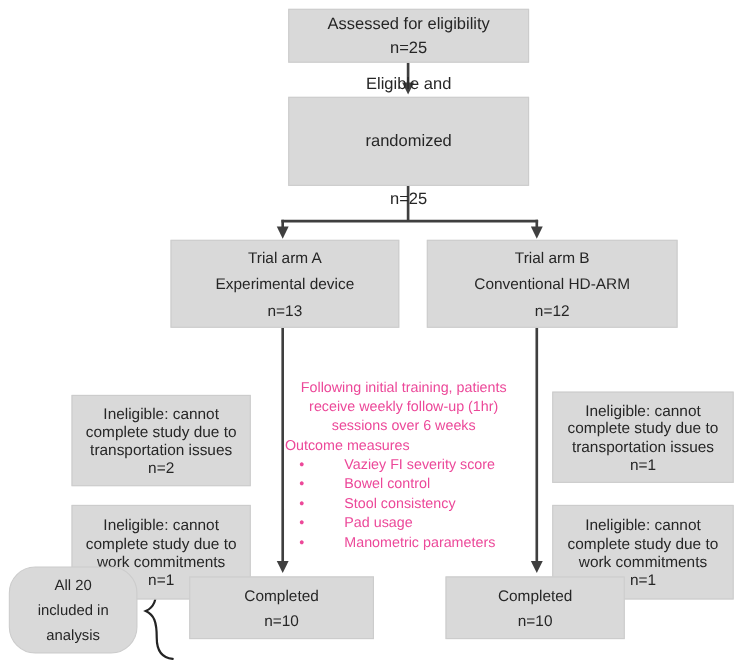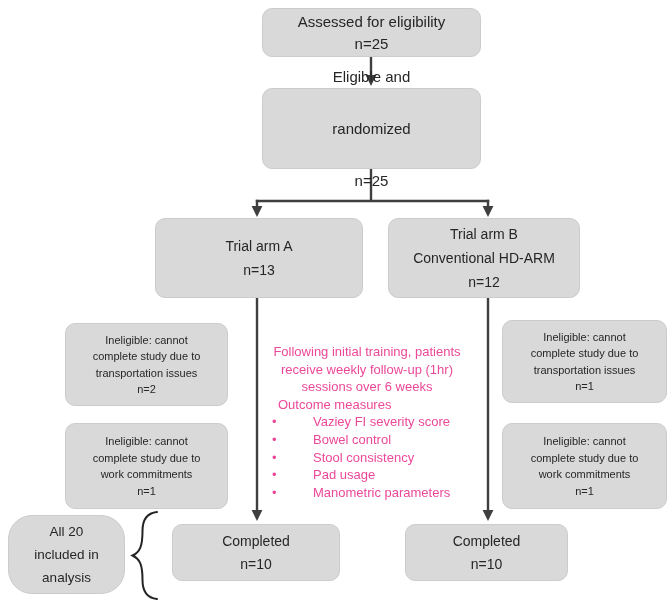--- a/index.html
+++ b/index.html
@@ -9,40 +9,40 @@
     background:#ffffff;
     font-family:"Liberation Sans","DejaVu Sans",sans-serif;
     color:#262626;
     overflow:hidden;
   }
   svg.connectors{position:absolute;left:0;top:0;width:672px;height:602px;}
   .box{
     position:absolute;
     background:#d9d9d9;
     border:1px solid #cccccc;
-    border-radius:10px;
+    border-radius:0;
     display:flex;flex-direction:column;
     align-items:center;justify-content:center;
     text-align:center;
     box-sizing:border-box;
     color:#262626;
   }
   .box .ln{white-space:nowrap;}
   .big{font-size:14px;line-height:24px;}
   .big2{font-size:15px;line-height:22px;}
   .big3{font-size:15px;line-height:26px;}
-  .small{font-size:11px;line-height:16.5px;}
+  .small{font-size:14px;line-height:16.5px;margin-top:36px;}
   .mid{font-size:13.5px;line-height:23px;}
   .done{font-size:14px;line-height:23px;}
   .note{
     position:absolute;left:258px;top:343px;width:218px;
     font-size:13px;line-height:17.6px;color:#ec4899;
   }
   .note .intro{text-align:center;}
-  .note .heading{text-align:left;padding-left:20px;margin-top:0px;}
+  .note .heading{text-align:left;padding-left:1px;margin-top:0px;}
   .note .bullet-row{display:flex;text-align:left;}
   .note .dot{width:14px;padding-left:14px;flex:0 0 auto;}
   .note .btxt{flex:1;margin-left:27px;}
 </style>
 </head>
 <body>
 
 <div class="canvas">
 
   <svg class="connectors" viewBox="0 0 672 602">
@@ -71,24 +71,25 @@
   </div>
 
   <div class="box big3" style="left:262px;top:88px;width:219px;height:81px;gap:26px;">
     <div class="ln">Eligible and</div>
     <div class="ln">randomized</div>
     <div class="ln">n=25</div>
   </div>
 
   <div class="box big" style="left:155px;top:218px;width:208px;height:80px;">
     <div class="ln">Trial arm A</div>
+    <div class="ln">Experimental device</div>
     <div class="ln">n=13</div>
   </div>
 
-  <div class="box big" style="left:388px;top:218px;width:192px;height:80px;">
+  <div class="box big" style="left:388px;top:218px;width:228px;height:80px;">
     <div class="ln">Trial arm B</div>
     <div class="ln">Conventional HD-ARM</div>
     <div class="ln">n=12</div>
   </div>
 
   <div class="box small" style="left:65px;top:323px;width:163px;height:83px;">
     <div class="ln">Ineligible: cannot</div>
     <div class="ln">complete study due to</div>
     <div class="ln">transportation issues</div>
     <div class="ln">n=2</div>

